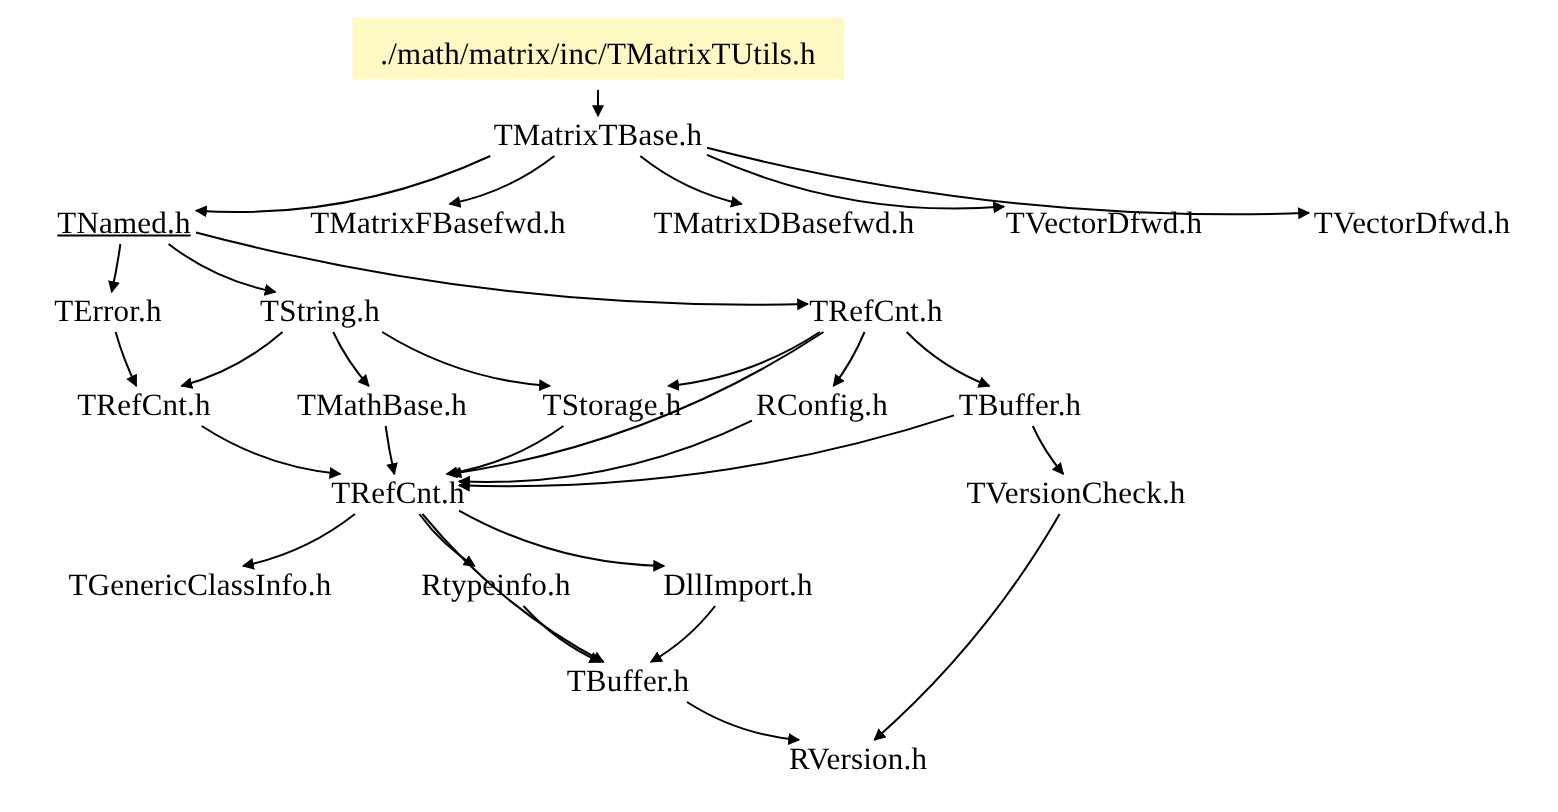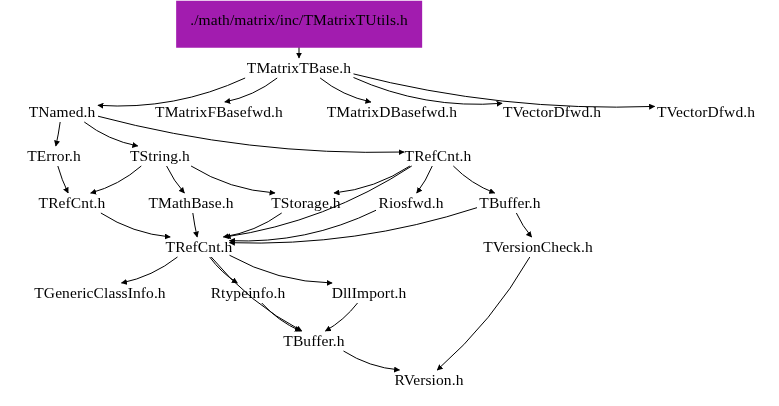--- a/index.html
+++ b/index.html
@@ -1,21 +1,21 @@
 <!DOCTYPE html>
 <html><head>
 <meta charset="utf-8">
 <style>
   html,body{margin:0;padding:0;background:#ffffff;}
   body{width:779px;height:406px;overflow:hidden;font-family:"Liberation Serif","DejaVu Serif",serif;}
   #graph{position:relative;width:779px;height:406px;}
   #edges{position:absolute;left:0;top:0;width:779px;height:406px;}
   .node{position:absolute;white-space:nowrap;font-size:15.5px;color:#000;
         line-height:1;transform:translate(-50%,-50%);letter-spacing:0.1px;}
-  .node.boxed{background:#a21caf;padding:11px 14px 20px 14px;}
+  .node.boxed{background:#fef9c3;padding:11px 14px 4px 14px;}
 </style>
 </head>
 <body>
 
 <div id="graph">
   <svg id="edges" viewBox="0 0 779 406" xmlns="http://www.w3.org/2000/svg">
     <defs>
       <marker id="ah" viewBox="0 0 10 10" refX="9" refY="5" markerWidth="6" markerHeight="6" orient="auto-start-reverse">
         <path d="M 0 0 L 10 5 L 0 10 z" fill="#000000"></path>
       </marker>
@@ -50,32 +50,32 @@
         <path d="M 211.2340425531915 257 Q 249.05164590086554 303.1123481000049 301.7659574468085 331" marker-end="url(#ah)"></path>
         <path d="M 261.75 303 Q 278.0562006531364 321.04772410193743 300.25 331" marker-end="url(#ah)"></path>
         <path d="M 357.5416666666667 303 Q 344.24246575342465 320.1424086757991 325.4583333333333 331" marker-end="url(#ah)"></path>
         <path d="M 343.4871794871795 351 Q 369.16085211877197 367.3974873420827 399.5128205128205 370" marker-end="url(#ah)"></path>
         <path d="M 529.8045112781955 257 Q 492.8115639758326 321.1312817546297 437.1954887218045 370" marker-end="url(#ah)"></path>
       </g>
   </svg>
   <div id="node-layer">
       <div class="node boxed" style="left: 299px; top: 24px;">./math/matrix/inc/TMatrixTUtils.h</div>
       <div class="node" style="left: 299px; top: 68px;">TMatrixTBase.h</div>
-      <div class="node" style="left: 62px; top: 112px;">TNamed.h</div>
+      <div class="node" style="left: 62px; top: 112px; text-decoration: underline;">TNamed.h</div>
       <div class="node" style="left: 203px; top: 112px; margin-left: 16px;">TMatrixFBasefwd.h</div>
       <div class="node" style="left: 392px; top: 112px;">TMatrixDBasefwd.h</div>
       <div class="node" style="left: 552px; top: 112px;">TVectorDfwd.h</div>
       <div class="node" style="left: 706px; top: 112px;">TVectorDfwd.h</div>
       <div class="node" style="left: 54px; top: 156px;">TError.h</div>
       <div class="node" style="left: 160px; top: 156px;">TString.h</div>
       <div class="node" style="left: 438px; top: 156px;">TRefCnt.h</div>
       <div class="node" style="left: 72px; top: 203px;">TRefCnt.h</div>
       <div class="node" style="left: 191px; top: 203px;">TMathBase.h</div>
       <div class="node" style="left: 306px; top: 203px;">TStorage.h</div>
-      <div class="node" style="left: 411px; top: 203px;">Riosfwd.h</div>
+      <div class="node" style="left: 411px; top: 203px;">RConfig.h</div>
       <div class="node" style="left: 510px; top: 203px;">TBuffer.h</div>
       <div class="node" style="left: 199px; top: 247px;">TRefCnt.h</div>
       <div class="node" style="left: 538px; top: 247px;">TVersionCheck.h</div>
       <div class="node" style="left: 100px; top: 293px;">TGenericClassInfo.h</div>
       <div class="node" style="left: 248px; top: 293px;">Rtypeinfo.h</div>
       <div class="node" style="left: 369px; top: 293px;">DllImport.h</div>
       <div class="node" style="left: 314px; top: 341px;">TBuffer.h</div>
       <div class="node" style="left: 429px; top: 380px;">RVersion.h</div>
     </div>
 </div>

